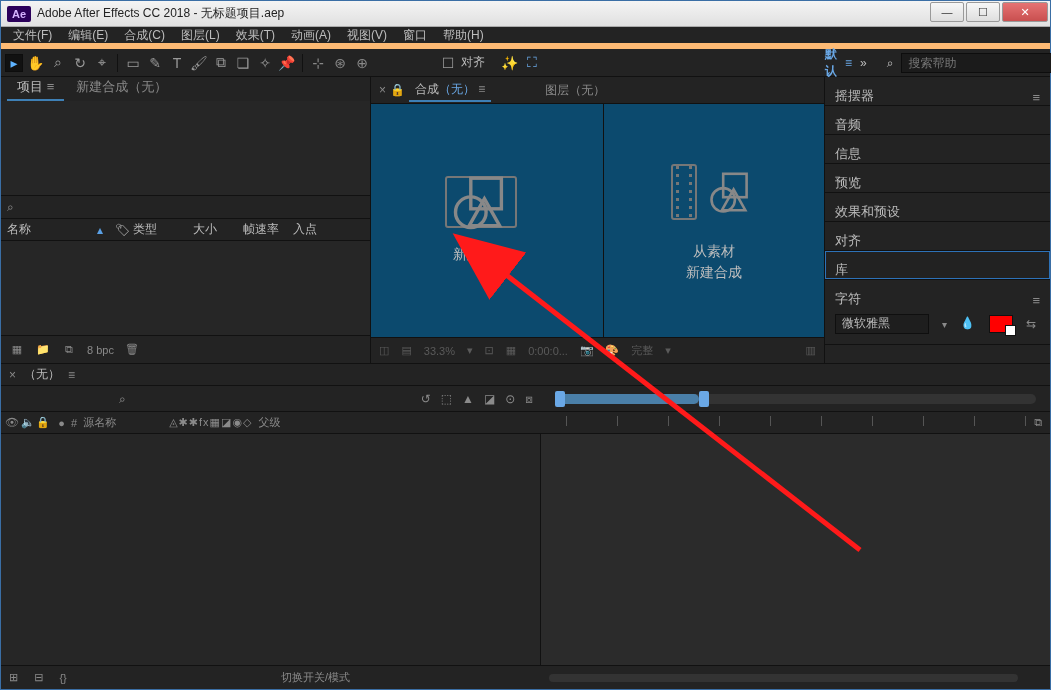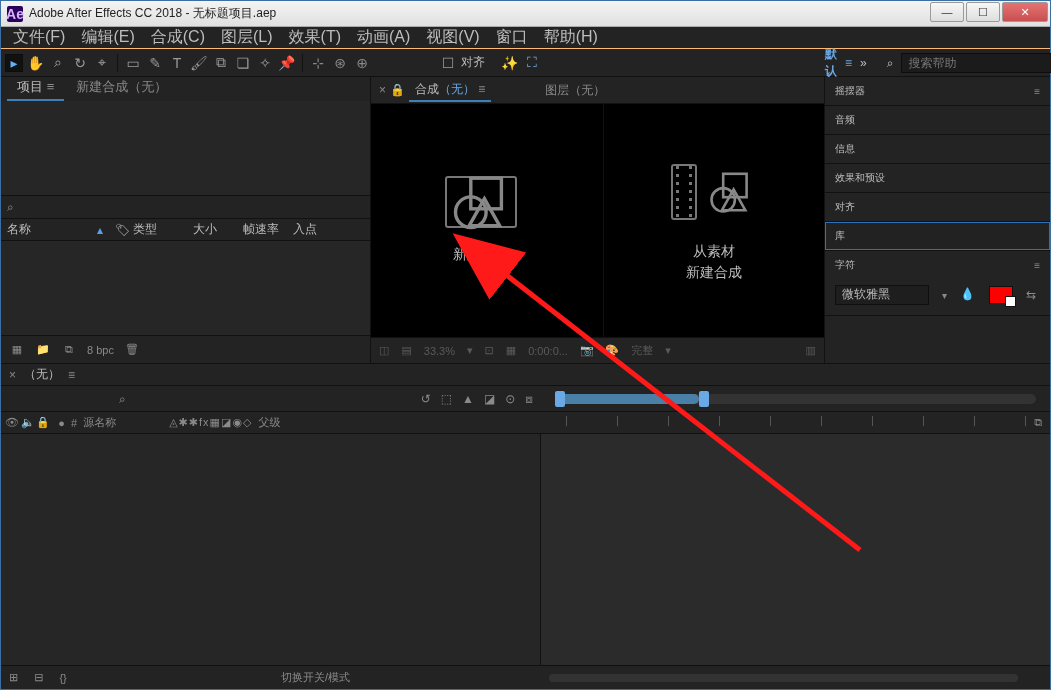--- a/index.html
+++ b/index.html
@@ -14,27 +14,27 @@
     --highlight:#3e80b6;
     --border:#000;
     --divider:#3a3a3a;
     --active:#1f3d5a;
   }
   *{box-sizing:border-box;font-family:"Microsoft YaHei","Segoe UI",Arial,sans-serif;user-select:none;}
   body{margin:0;background:#5c5c5c;width:1051px;height:690px;overflow:hidden;position:relative;}
   .window{position:absolute;inset:0;border:1px solid #3a6ea5;background:var(--bg-dark);display:flex;flex-direction:column;}
   
   .titlebar{height:26px;background:linear-gradient(#f4f4f4,#e0e0e0);display:flex;align-items:center;font-size:12px;color:#222;border-bottom:1px solid #aaa;}
-  .titlebar .ae-logo{width:16px;height:16px;background:#2b005a;margin:0 6px;display:flex;align-items:center;justify-content:center;font-size:14px;font-weight:bold;color:#d6b3ff;border-radius:2px;}
+  .titlebar .ae-logo{width:24px;height:16px;background:#2b005a;margin:0 6px;display:flex;align-items:center;justify-content:center;font-size:11px;font-weight:bold;color:#d6b3ff;border-radius:2px;}
   .titlebar .title{flex:1;}
   .titlebar .winbtns{display:flex;height:100%;}
   .titlebar .winbtn{width:34px;height:20px;margin-top:1px;margin-right:2px;background:linear-gradient(#f7f7f7,#dedede);border:1px solid #9a9a9a;border-radius:2px;display:flex;align-items:center;justify-content:center;font-size:11px;color:#333;}
   .titlebar .winbtn.close{background:linear-gradient(#e57373,#c94f4f);color:#fff;width:46px;}
   
-  .menubar{height:22px;background:var(--bg-dark);display:flex;align-items:center;padding:0 4px;font-size:16px;color:var(--text);border-bottom:1px solid #fdba74;}
+  .menubar{height:22px;background:var(--bg-dark);display:flex;align-items:center;padding:0 4px;font-size:12px;color:var(--text);border-bottom:6px solid #fdba74;}
   .menubar span{padding:0 8px;cursor:default;}
   
   .toolbar{height:28px;background:var(--bg-dark);border-bottom:1px solid #111;display:flex;align-items:center;font-size:12px;color:var(--text);}
   .toolbar .tgroup{display:flex;align-items:center;height:100%;padding:0 4px;gap:4px;}
   .tool{width:18px;height:18px;display:flex;align-items:center;justify-content:center;color:#9a9a9a;font-size:14px;}
   .tool.sel{background:#111;color:#5eb3ff;border:1px solid #0d0d0d;}
   .tool.sep{width:1px;height:18px;background:#111;margin:0 2px;}
   .toolbar .right{margin-left:auto;display:flex;align-items:center;gap:8px;padding-right:8px;}
   .ws-label{color:#6aa8e6;font-weight:bold;}
   .toolbar input.search{background:#1b1b1b;border:1px solid #0d0d0d;color:var(--text);height:20px;width:180px;padding:0 6px;font-size:12px;}
@@ -55,34 +55,34 @@
   .proj-search{height:24px;display:flex;align-items:center;padding:0 6px;color:var(--text-dim);font-size:12px;background:var(--bg-dark);border-top:1px solid #111;border-bottom:1px solid #111;}
   .proj-header{height:22px;display:flex;align-items:center;font-size:12px;color:var(--text);background:var(--bg-dark);border-bottom:1px solid #111;}
   .proj-header span{padding:0 6px;}
   .proj-footer{height:28px;display:flex;align-items:center;gap:10px;padding:0 8px;background:var(--bg-dark);border-top:1px solid #111;font-size:11px;color:var(--text-dim);}
   .pf-icon{width:16px;height:14px;display:flex;align-items:center;justify-content:center;}
   
   .comp-tabs{height:26px;display:flex;align-items:center;padding:0 8px;font-size:12px;color:var(--text-dim);gap:4px;background:var(--bg-dark);}
   .comp-tabs .ctab{padding:2px 6px;}
   .comp-tabs .ctab.active{border-bottom:2px solid var(--highlight);color:var(--text);}
   .comp-tabs .none{color:#6aa8e6;}
-  .comp-body{flex:1;background:#000000;display:flex;gap:12px;border-top:1px solid #111;}
+  .comp-body{flex:1;background:#0c4a6e;display:flex;gap:12px;border-top:1px solid #111;}
   .comp-half{flex:1;display:flex;flex-direction:column;align-items:center;justify-content:center;gap:16px;font-size:14px;color:var(--text);}
   .comp-half.r{border-left:1px solid #111;}
   .big-icon{width:92px;height:66px;border:2px solid #777;border-radius:4px;display:flex;align-items:center;justify-content:center;}
   .big-icon svg{width:40px;height:40px;}
   .big-icon.foot{position:relative;border:none;width:110px;display:flex;gap:8px;}
   .film{width:26px;height:56px;border:2px solid #777;border-radius:3px;position:relative;}
   .film:before,.film:after{content:"";position:absolute;left:3px;width:3px;height:100%;background:repeating-linear-gradient(#777 0 3px,transparent 3px 8px);}
   .film:after{left:auto;right:3px;}
   .comp-label{text-align:center;line-height:1.5;}
   .comp-status{height:26px;background:var(--bg-dark);border-top:1px solid #111;display:flex;align-items:center;font-size:11px;color:var(--text-faint);padding:0 8px;gap:12px;}
   
   .rp{border-bottom:1px solid #111;}
-  .rp-head{height:28px;display:flex;align-items:center;padding:0 10px;font-size:10px;color:var(--text);cursor:default;gap:40px;}
+  .rp-head{height:28px;display:flex;align-items:flex-end;padding:0 10px;font-size:13px;color:var(--text);cursor:default;gap:40px;}
   .rp.selected .rp-head{outline:1px solid #2d72b8;outline-offset:-1px;background:#222;}
   .rp-body{padding:6px 10px 10px 10px;display:flex;align-items:center;gap:13px;font-size:12px;color:var(--text);}
   .font-select{flex:1;background:#1e1e1e;border:1px solid #0f0f0f;color:var(--text);height:20px;padding:0 6px;font-size:12px;}
   .chev{color:var(--text-dim);font-size:10px;}
   .eyedrop{width:16px;height:16px;color:var(--text);}
   .swatch{width:24px;height:18px;background:#ff0000;border:1px solid #111;position:relative;}
   .swatch:after{content:"";position:absolute;right:-4px;bottom:-4px;width:9px;height:9px;background:#fff;border:1px solid #111;}
   .swap{width:14px;height:14px;color:var(--text-dim);}
   .rp .menu-eq{margin-left:auto;color:var(--text-dim);}
   
@@ -268,20 +268,23 @@
             <span class="menu-eq sym">≡</span>
           </div>
         </div>
       <div class="rp">
           <div class="rp-head">音频</div>
         </div>
       <div class="rp">
           <div class="rp-head">信息</div>
         </div>
       <div class="rp">
+          <div class="rp-head">预览</div>
+        </div>
+      <div class="rp">
           <div class="rp-head">效果和预设</div>
         </div>
       <div class="rp">
           <div class="rp-head">对齐</div>
         </div>
       <div class="rp selected">
           <div class="rp-head">库</div>
         </div>
       <div class="rp">
         <div class="rp-head">

